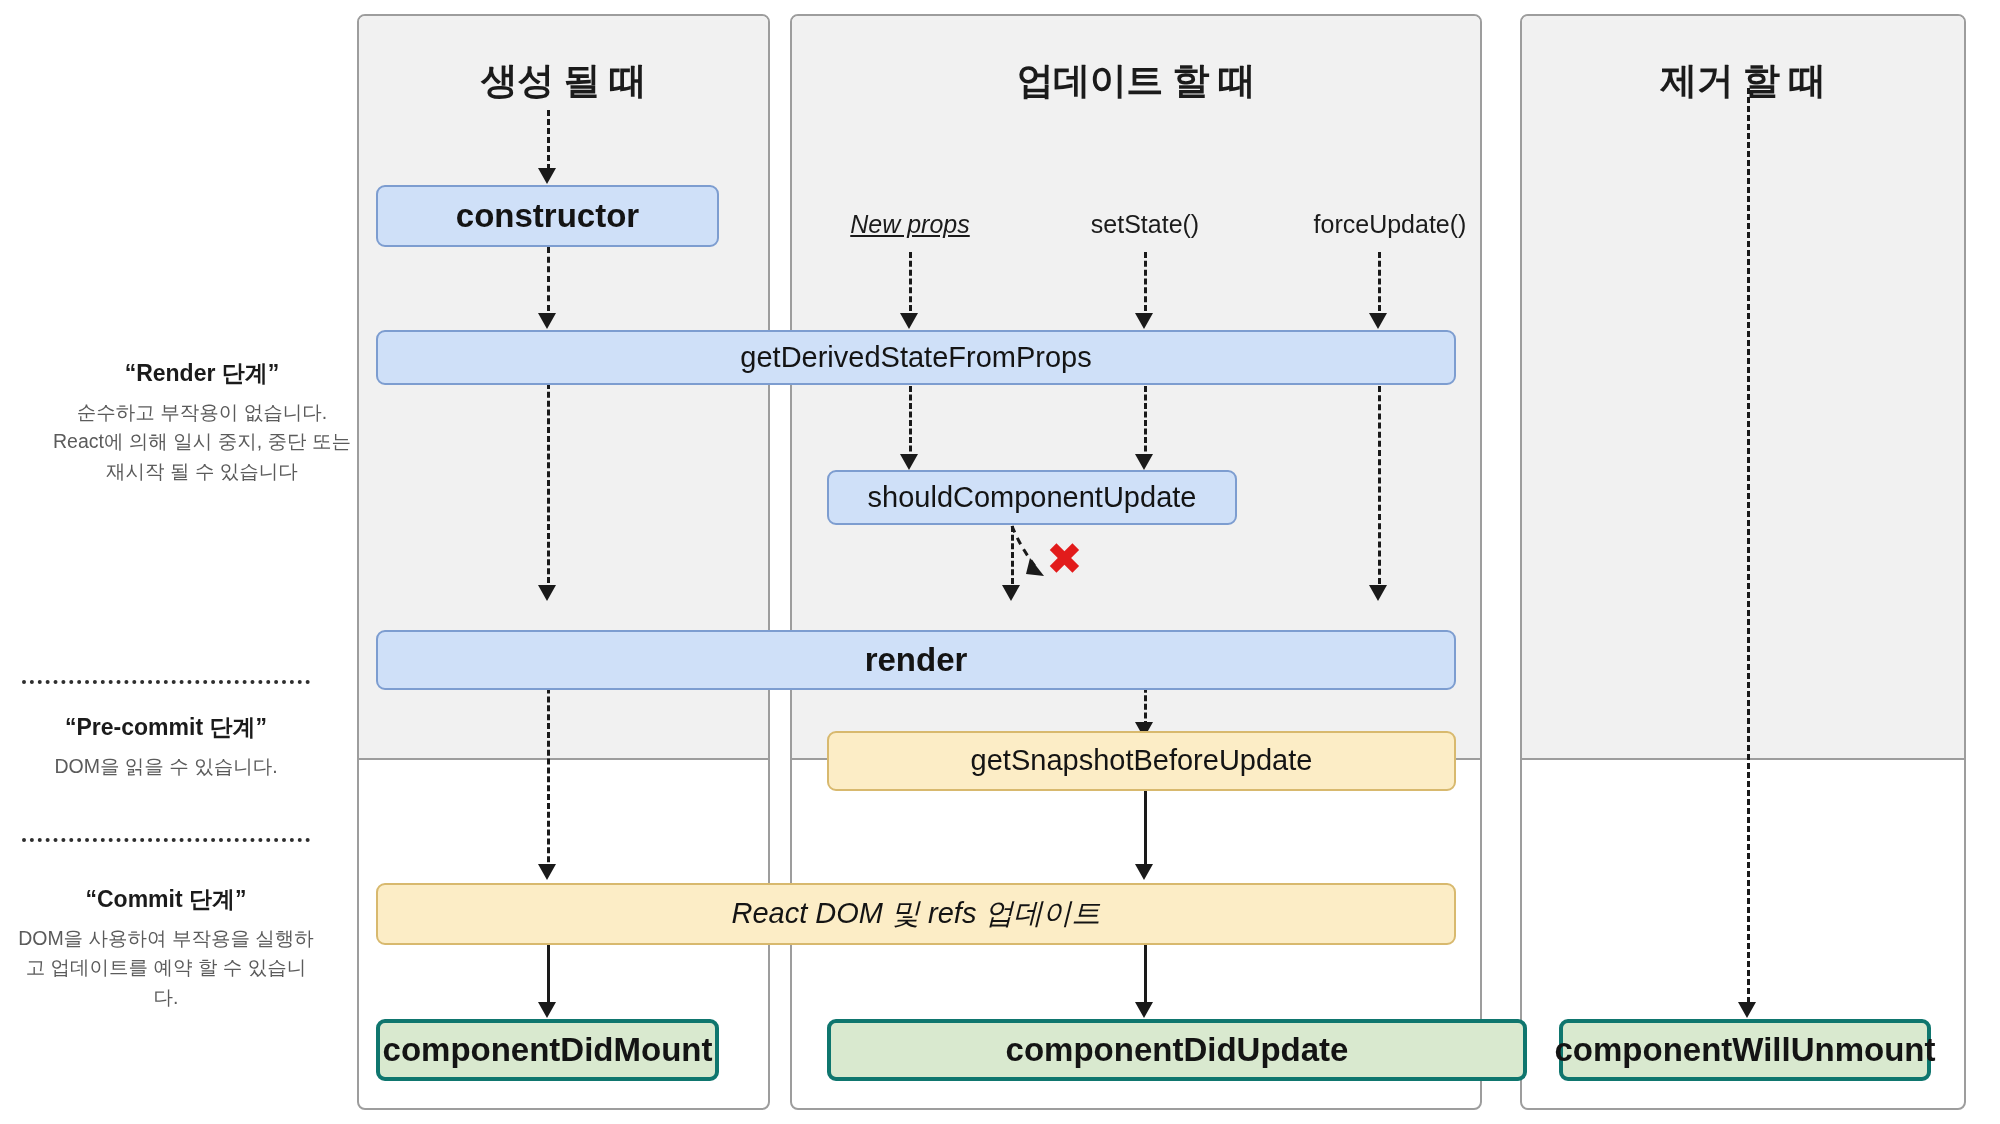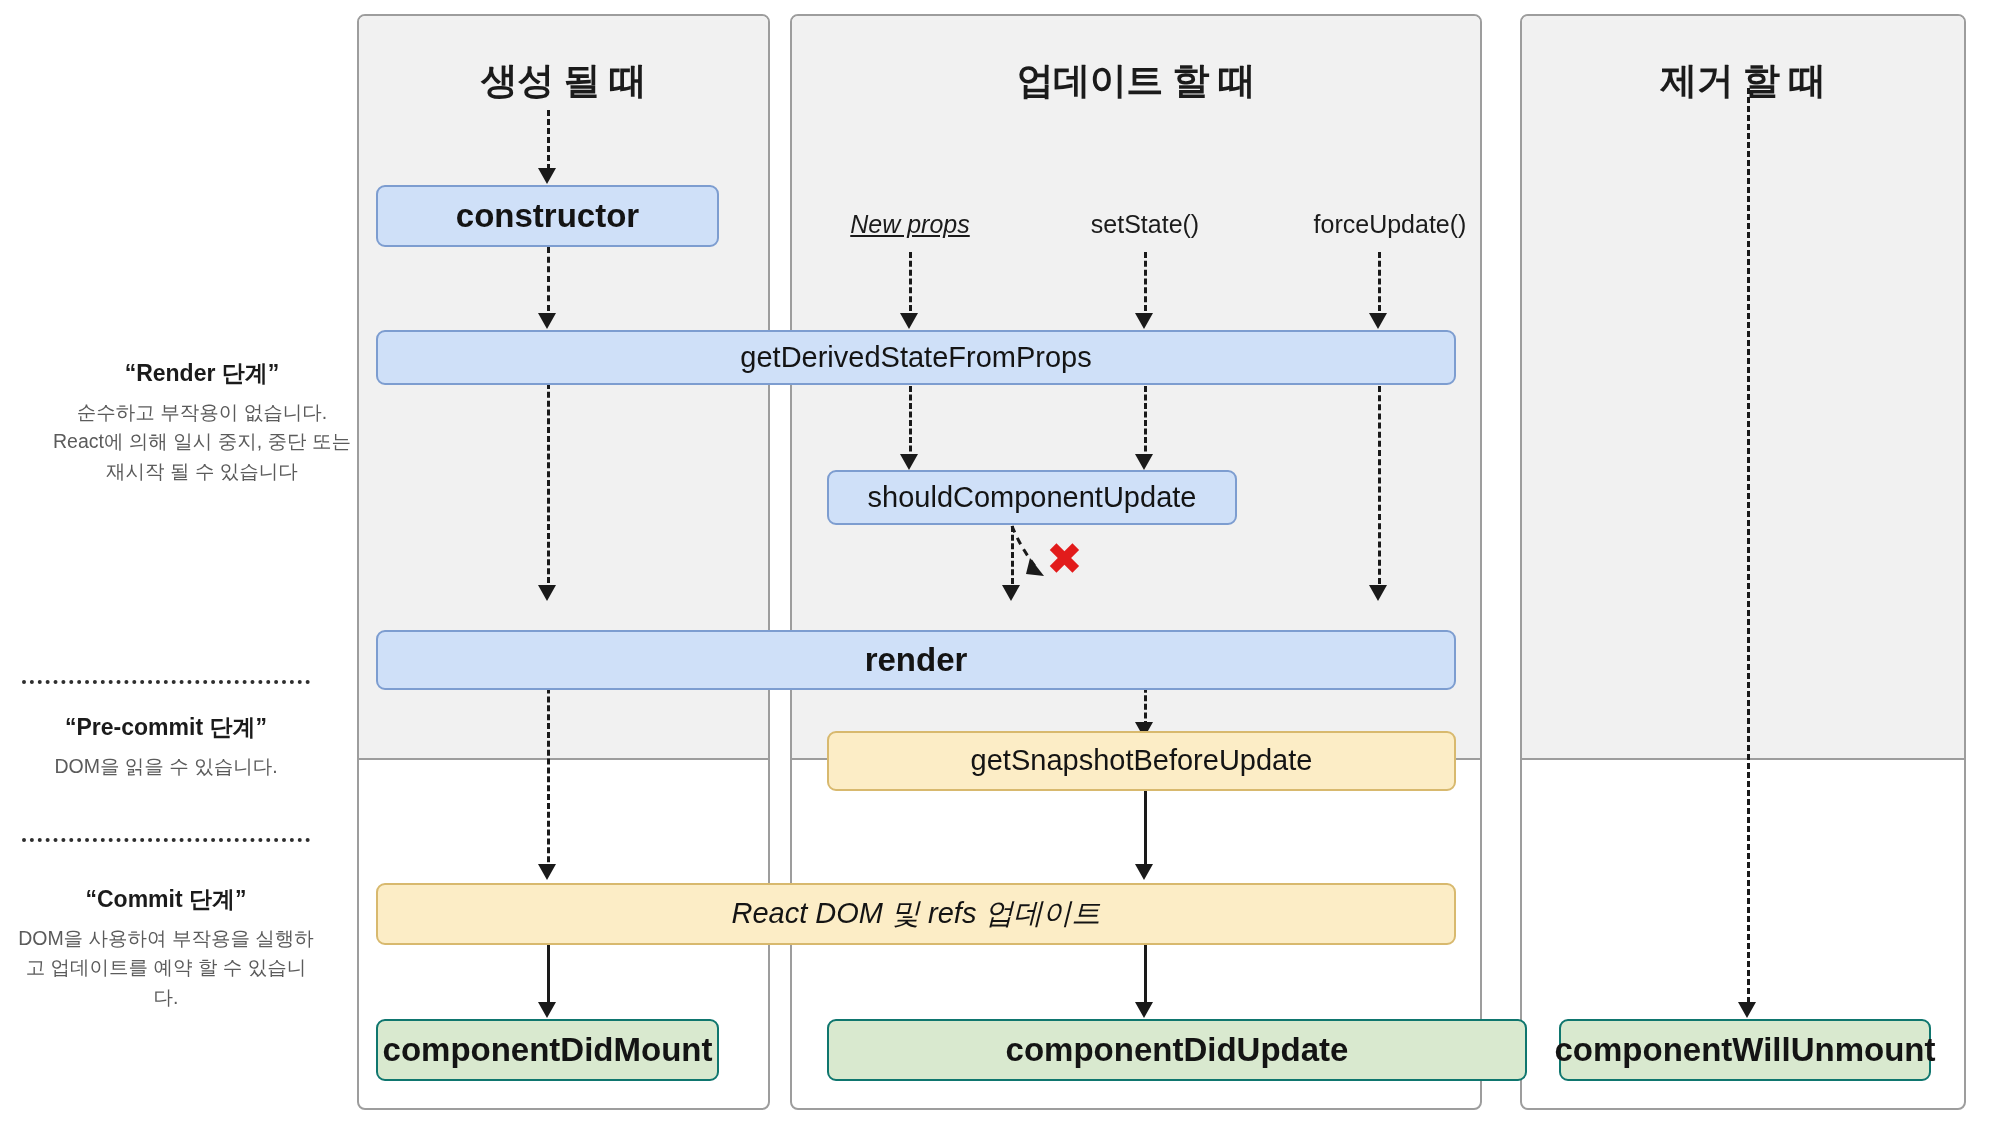--- a/index.html
+++ b/index.html
@@ -19,21 +19,21 @@
   .legend{position:absolute;width:300px;text-align:center;}
   .legend .lg-title{font-size:23px;font-weight:700;color:#1b1b1b;margin-bottom:9px;}
   .legend .lg-body{font-size:19.5px;line-height:1.5;color:#5b5b5b;}
   .dotline{position:absolute;left:22px;width:288px;height:0;border-top:4px dotted #2e2e2e;}
 
   
   .lbox{position:absolute;box-sizing:border-box;border-radius:9px;display:flex;align-items:center;justify-content:center;text-align:center;z-index:6;}
   .lbox span{display:block;line-height:1.15;}
   .blue  {background:#cfe0f8;border:2px solid #7d9dd0;}
   .yellow{background:#fcedc6;border:2px solid #d8b96e;}
-  .green {background:#d9e9cf;border:2px solid #0f766e;}
+  .green {background:#d9e9cf;border:4px solid #0f766e;}
   .f-bold   {font-weight:700;font-size:33px;color:#141414;}
   .f-reg    {font-weight:400;font-size:29px;color:#141414;}
   .f-italic {font-style:italic;font-weight:400;font-size:29px;color:#141414;}
 
   
   .trig{position:absolute;text-align:center;font-size:25px;color:#1b1b1b;white-space:nowrap;}
   .trig.ital{font-style:italic;}
 
   
   .vline{position:absolute;width:0;z-index:2;}

